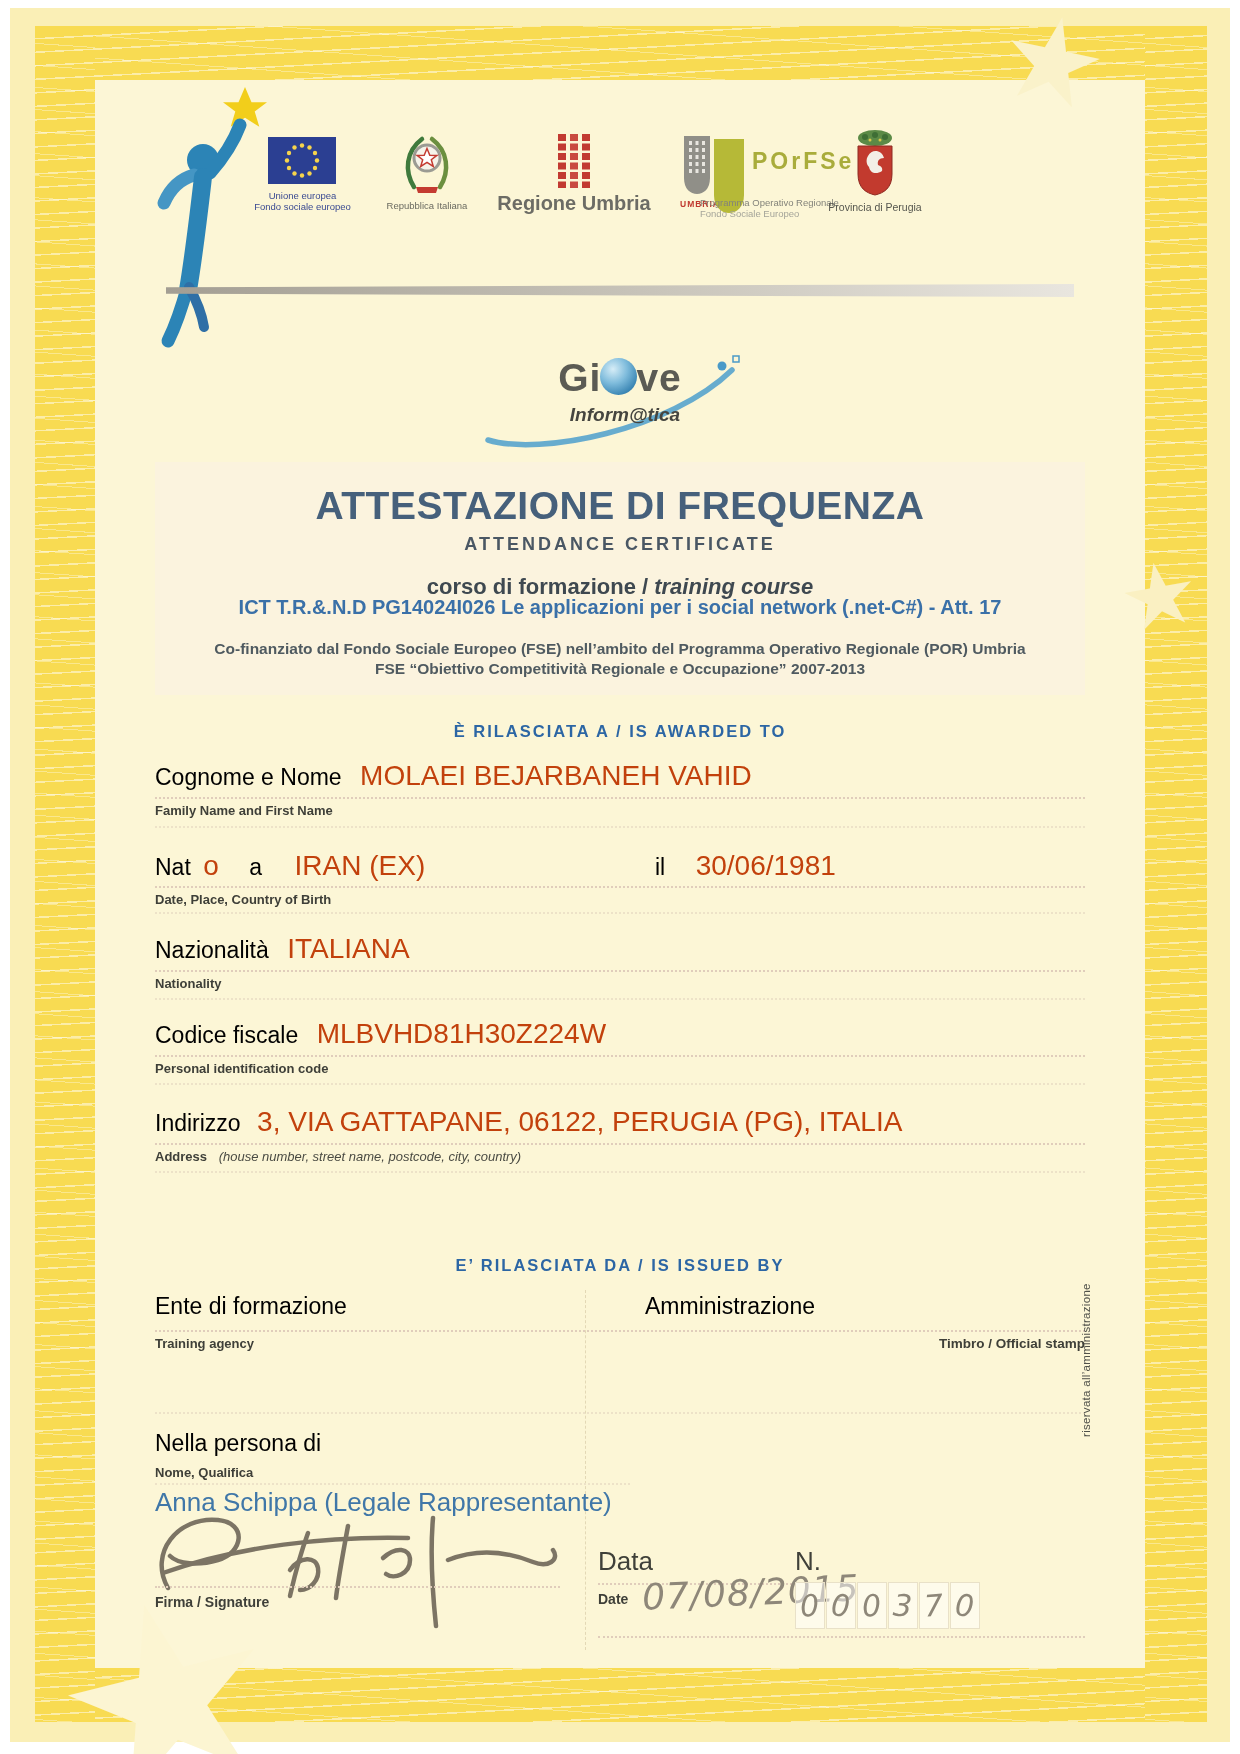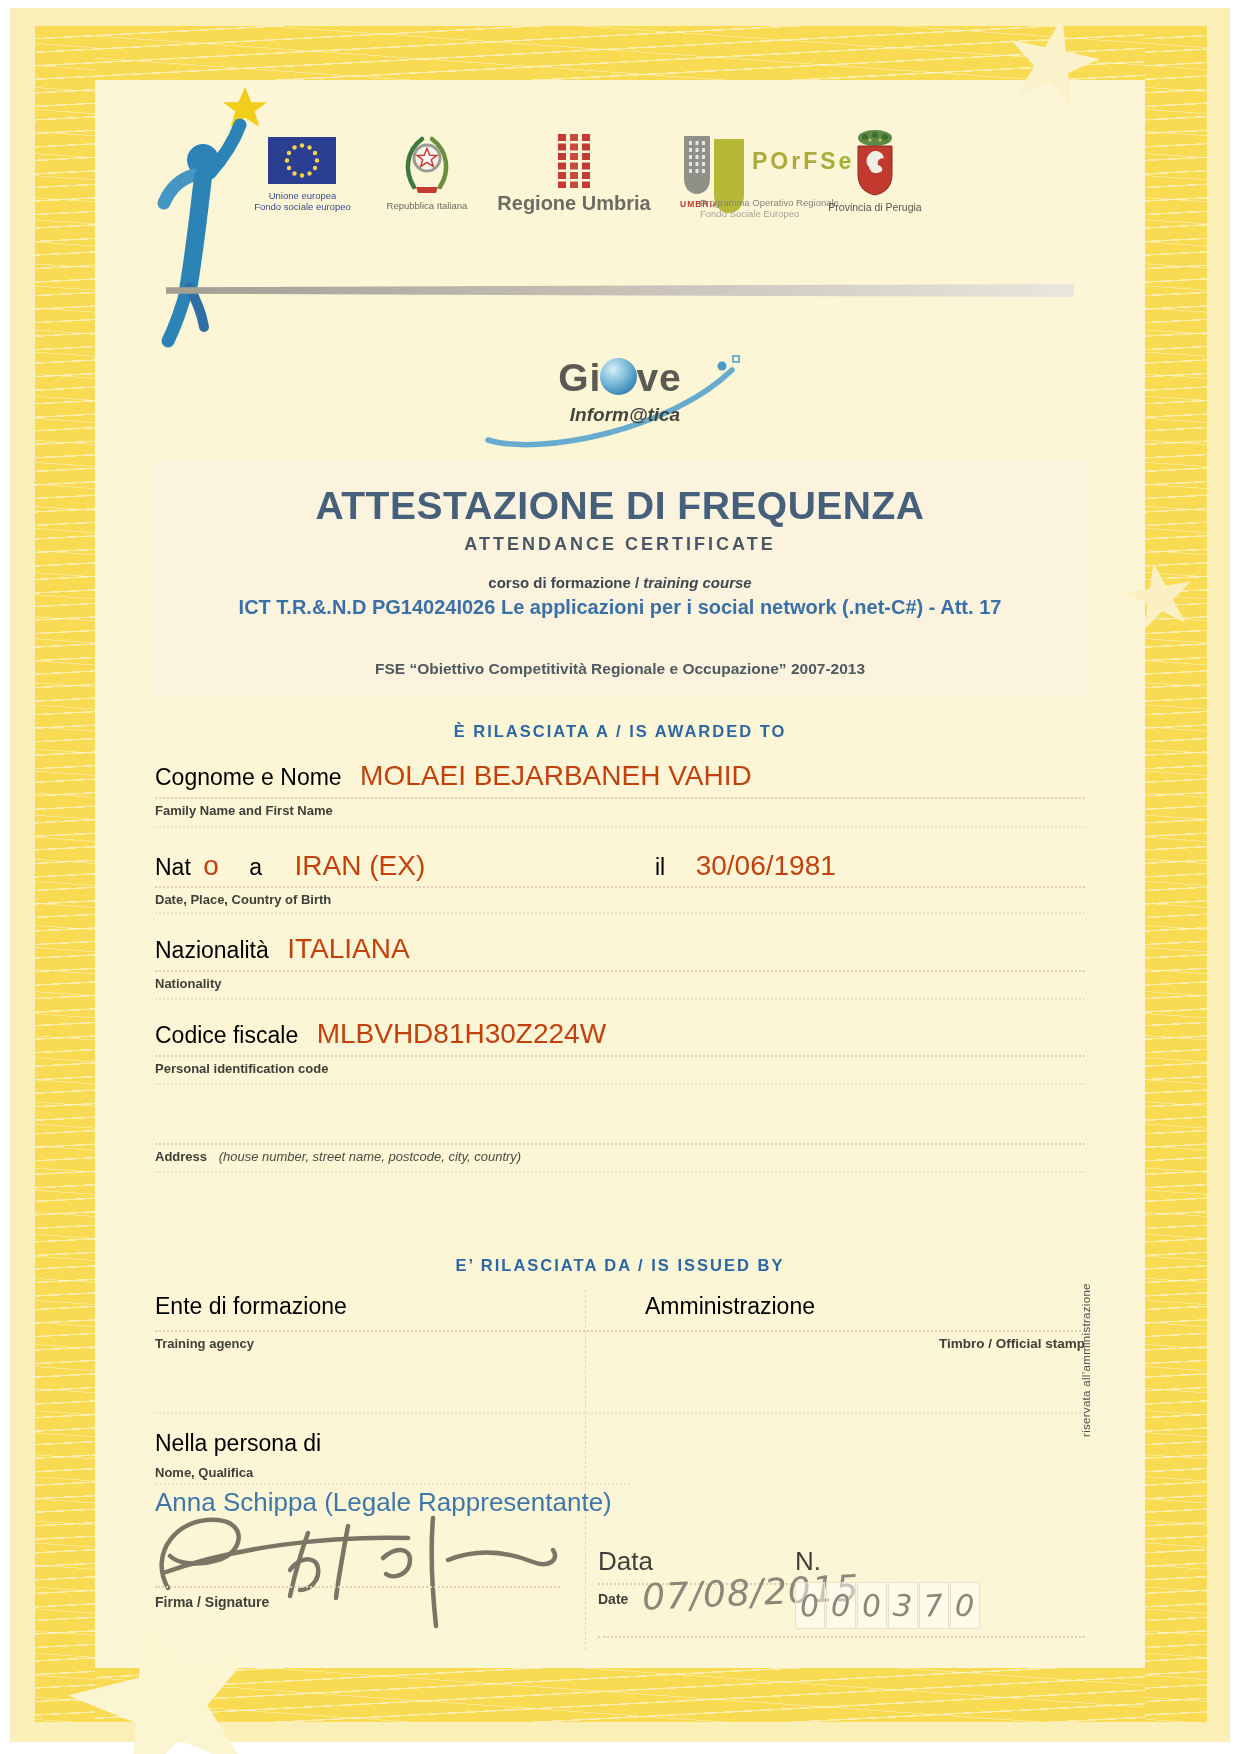--- a/index.html
+++ b/index.html
@@ -48,21 +48,21 @@
            background:radial-gradient(circle at 35% 30%, #D6EDF7, #7FBCDC 40%, #3B86B4 75%, #2A6A94); }
   .giove-sub { position:absolute; left:485px; top:404px; width:280px; text-align:center;
                font-size:19px; font-weight:bold; font-style:italic; color:#45453F; }
 
   
   .t-title { position:absolute; left:0; top:22px; width:100%; text-align:center;
              font-size:39px; font-weight:bold; color:#46607B; letter-spacing:.5px; }
   .t-sub   { position:absolute; left:0; top:72px; width:100%; text-align:center;
              font-size:18px; font-weight:bold; color:#4A5764; letter-spacing:3px; }
   .t-course-label { position:absolute; left:0; top:112px; width:100%; text-align:center;
-             font-size:15px; font-weight:bold; color:#3E4850; }
+             font-size:22px; font-weight:bold; color:#3E4850; }
   .t-course-label .en { font-style:italic; }
   .t-course { position:absolute; left:0; top:134px; width:100%; text-align:center; white-space:nowrap;
              font-size:20px; font-weight:bold; color:#3A70A8; }
   .t-cofin { position:absolute; left:0; width:100%; text-align:center;
              font-size:15.5px; font-weight:bold; color:#4F5A60; }
 
   
   .bhead { position:absolute; left:0; width:1240px; text-align:center;
            font-size:16.5px; font-weight:bold; letter-spacing:2px; color:#2C66A4; }
   .row  { position:absolute; white-space:nowrap; }
@@ -204,20 +204,21 @@
   </div>
   <div class="giove-sub">Inform@tica</div>
 
   <div class="panel">
     <div class="t-title">ATTESTAZIONE DI FREQUENZA</div>
     <div class="t-sub">ATTENDANCE CERTIFICATE</div>
     <div class="t-course-label">
       <span>corso di formazione / </span><span class="en">training course</span>
     </div>
     <div class="t-course">ICT T.R.&amp;.N.D PG14024I026 Le applicazioni per i social network (.net-C#) - Att. 17</div>
+    <div class="t-cofin" style="top:178px;">Co-finanziato dal Fondo Sociale Europeo (FSE) nell’ambito del Programma Operativo Regionale (POR) Umbria</div>
     <div class="t-cofin" style="top:198px;">FSE “Obiettivo Competitività Regionale e Occupazione” 2007-2013</div>
   </div>
 
   <div class="bhead" style="top:722px;">È RILASCIATA A / IS AWARDED TO</div>
 
   <div class="row" style="left:155px;top:760px;">
     <span class="lab">Cognome e Nome</span>
     <span class="val" style="margin-left:14px;">MOLAEI BEJARBANEH VAHID</span>
   </div>
   <div class="dl" style="left:155px;top:797px;width:930px;"></div>
@@ -247,20 +248,24 @@
   <div class="dl f" style="left:155px;top:998px;width:930px;"></div>
 
   <div class="row" style="left:155px;top:1018px;">
     <span class="lab">Codice fiscale</span>
     <span class="val" style="margin-left:14px;">MLBVHD81H30Z224W</span>
   </div>
   <div class="dl" style="left:155px;top:1055px;width:930px;"></div>
   <div class="sub" style="left:155px;top:1061px;">Personal identification code</div>
   <div class="dl f" style="left:155px;top:1083px;width:930px;"></div>
 
+  <div class="row" style="left:155px;top:1106px;">
+    <span class="lab">Indirizzo</span>
+    <span class="val" style="margin-left:12px;">3, VIA GATTAPANE, 06122, PERUGIA (PG), ITALIA</span>
+  </div>
   <div class="dl" style="left:155px;top:1143px;width:930px;"></div>
   <div class="sub" style="left:155px;top:1149px;">
     <span>Address</span>
     <span class="note" style="margin-left:8px;">(house number, street name, postcode, city, country)</span>
   </div>
   <div class="dl f" style="left:155px;top:1171px;width:930px;"></div>
 
   <div class="bhead" style="top:1256px;">E’ RILASCIATA DA / IS ISSUED BY</div>
   <div class="vdiv"></div>
 

